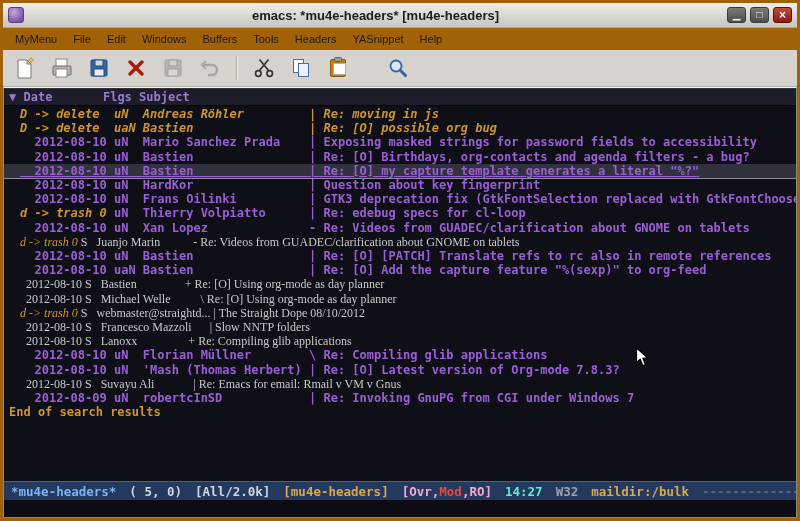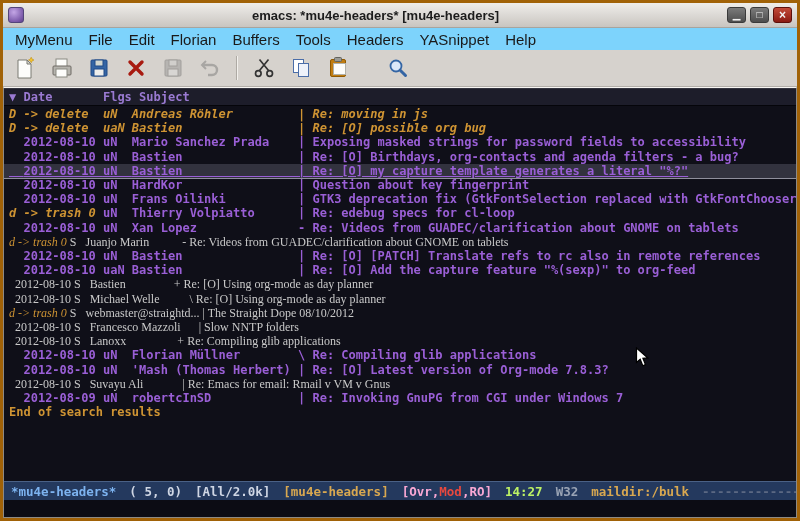--- a/index.html
+++ b/index.html
@@ -23,21 +23,21 @@
   .win-controls { display:flex; gap:4px; }
   .win-btn {
     width:19px; height:16px; border-radius:3px; display:flex; align-items:center; justify-content:center;
     font-size:10px; color:#f2f2f2; background:linear-gradient(#7b7b7b,#4d4d4d); border:1px solid #3a3a3a;
     line-height:1;
   }
   .win-btn.close { background:linear-gradient(#c34a38,#8b1a12); border-color:#5d0f0a; font-size:12px; font-weight:bold; }
   
   .menubar {
     height:22px; flex:0 0 22px; display:flex; align-items:center; padding:0 4px;
-    background:#7dd3fc; font-size:15px; color:#1a1a1a;
+    background:#a16207; font-size:11px; color:#1a1a1a;
   }
   .menu-item { padding:2px 8px; white-space:nowrap; }
   
   .toolbar {
     height:37px; flex:0 0 37px; display:flex; align-items:center; padding:0 8px;
     background:#d6d2cd; border-bottom:1px solid #b3afa9; gap:9px;
   }
   .tool-btn { width:28px; height:28px; display:flex; align-items:center; justify-content:center; border-radius:3px; }
   .tool-btn.disabled { opacity:.4; filter:grayscale(1); }
   .tool-sep { width:0; height:24px; border-left:1px solid #aeaaa4; border-right:1px solid #f2f0ec; margin:0 3px; }
@@ -51,42 +51,42 @@
     height:18px; flex:0 0 18px; background:#1d1d2a; color:#9a7ad2;
     font:bold 12px "DejaVu Sans Mono", monospace; white-space:pre;
     padding-left:5px; display:flex; align-items:center;
     box-shadow:inset 0 1px 0 rgba(255,255,255,.10); border-bottom:1px solid #05050a;
   }
   .header-line span { white-space:pre; }
   .buffer {
     flex:1; overflow:hidden; padding-top:1px;
     font:bold 12px/14.2px "DejaVu Sans Mono", monospace; white-space:pre; color:#c9c9c9;
   }
-  .row { white-space:pre; padding-left:5px; }
+  .row { white-space:pre; padding-left:16px; }
   .row span { white-space:pre; }
   .s-unread { color:#9a5fd6; }
   .s-read   { color:#c9c9c9; font-weight:normal;font-family:Liberation Serif, serif; }
   .s-deleted { color:#cf9433; font-style:italic; }
   .m-marked .c-mark, .m-marked .c-date { color:#cf9433; font-style:italic; }
   .row.current { background:#32323e; box-shadow:0 1px 0 0 #8f8f9c; }
   .row.current span { text-decoration:underline; }
   .end-line { color:#cf9433; padding-left:5px; }
   
   .mode-line {
     height:18px; flex:0 0 18px; background:#24395e; border-top:1px solid #4a6186;
     display:flex; align-items:center; padding:9px 7px; overflow:hidden;
     font:bold 12.5px "DejaVu Sans Mono", monospace; color:#cfd6e4; white-space:pre;
   }
   .mode-line > span { margin-right:13px; white-space:pre; }
   .ml-bufname { color:#7db3f0; }
   .ml-mode { color:#d9a850; }
   .ml-flags { margin-right:13px; }
   .ml-cyan { color:#f9a8d4; }
   .ml-red  { color:#e8483e;margin-top:20px; }
-  .ml-time { color:#bef264; }
+  .ml-time { color:#5eead4; }
   .ml-win  { color:#9aa4b5; }
   .ml-folder { color:#d9a850; }
   .ml-filler { color:#5b6883; margin-right:0; }
   .echo-area { flex:0 0 17px; background:#0c0c14; }
   
   .mouse-cursor { position:absolute; left:632px; top:344px; z-index:10; pointer-events:none; }
 </style>
 </head>
 <body>
 
@@ -99,21 +99,21 @@
       <div class="win-btn">▁</div>
       <div class="win-btn">□</div>
       <div class="win-btn close">×</div>
     </div>
   </div>
 
   <div class="menubar">
       <span class="menu-item">MyMenu</span>
       <span class="menu-item">File</span>
       <span class="menu-item">Edit</span>
-      <span class="menu-item">Florian</span>
+      <span class="menu-item">Windows</span>
       <span class="menu-item">Buffers</span>
       <span class="menu-item">Tools</span>
       <span class="menu-item">Headers</span>
       <span class="menu-item">YASnippet</span>
       <span class="menu-item">Help</span>
     </div>
 
   <div class="toolbar">
     <div class="tool-btn">
       <svg viewBox="0 0 24 24" width="24" height="24">

